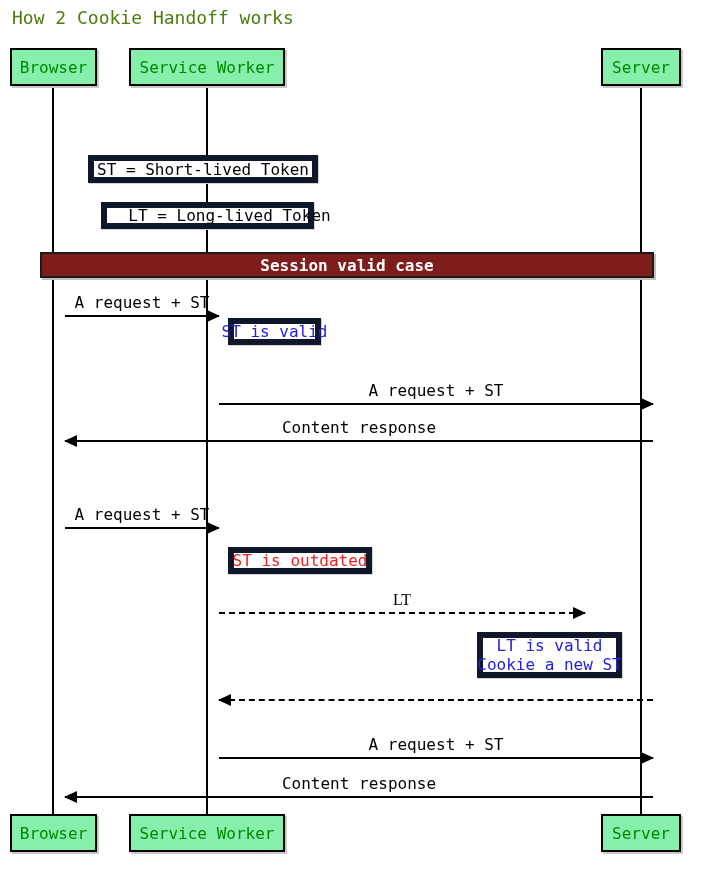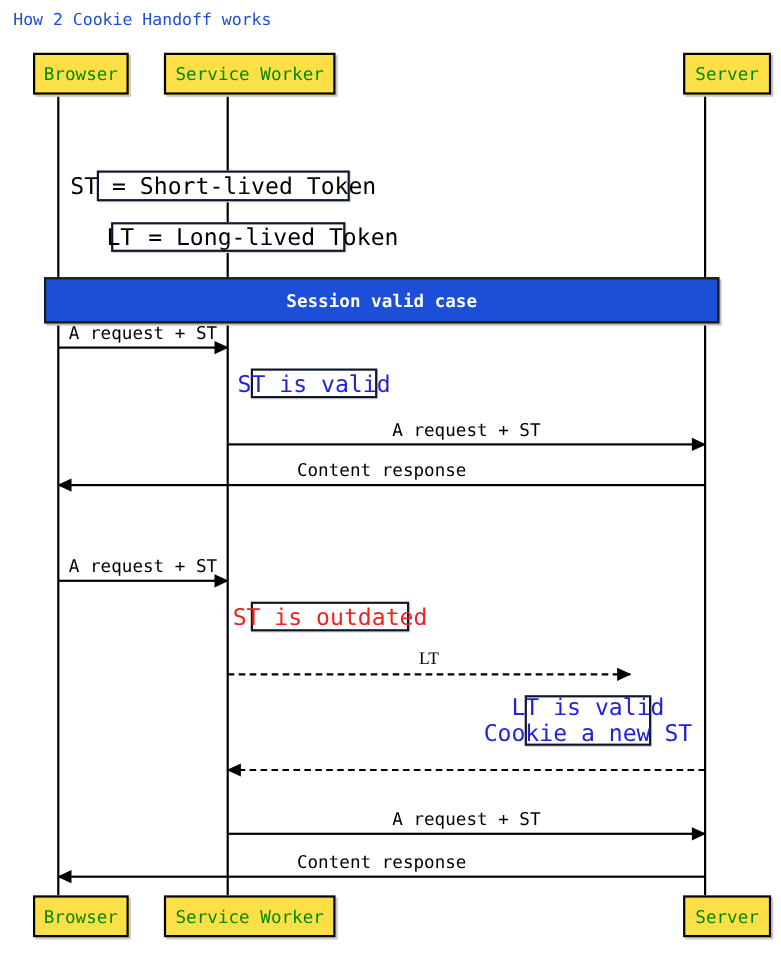--- a/index.html
+++ b/index.html
@@ -6,50 +6,49 @@
   .canvas{
     position:relative;
     width:710px;height:872px;
     background:#ffffff;
     font-family:"DejaVu Sans Mono", monospace;
     color:#000;
     overflow:hidden;
   }
   .title{
     position:absolute;left:12px;top:8px;
-    font-size:15px;line-height:20px;color:#1d4ed8;white-space:nowrap;
+    font-size:18px;line-height:20px;color:#4d7c0f;white-space:nowrap;
   }
   .lifeline{
     position:absolute;width:2px;top:86px;height:728px;background:#000;
   }
   .actor-box{
     position:absolute;height:38px;box-sizing:border-box;
-    border:2px solid #000;background:#fde047;
+    border:2px solid #000;background:#86efac;
     display:flex;align-items:center;justify-content:center;
     font-size:16px;color:#008800;white-space:nowrap;
     box-shadow:2px 2px 0 #c9c9c9;
-    margin-left:20px;
   }
   .note-box{
     position:absolute;box-sizing:border-box;
-    border:2px solid #0f172a;background:#fff;
+    border:6px solid #0f172a;background:#fff;
     display:flex;flex-direction:column;align-items:center;justify-content:center;
-    font-size:21px;white-space:nowrap;
+    font-size:16px;white-space:nowrap;
     box-shadow:1px 1px 0 #d4d4d4;
   }
   .note-blue{color:#2222dd;}
   .note-red{color:#ee2222;}
   .divider{
-    position:absolute;left:40px;width:614px;height:42px;box-sizing:border-box;
-    background:#1d4ed8;border:2px solid #1a1a1a;
+    position:absolute;left:40px;width:614px;height:26px;box-sizing:border-box;
+    background:#7f1d1d;border:2px solid #1a1a1a;
     display:flex;align-items:center;justify-content:center;
     color:#ffffff;font-size:16px;font-weight:bold;white-space:nowrap;
     box-shadow:2px 2px 0 #c0c0c0;
   }
-  .msg{position:absolute;}
+  .msg{position:absolute;padding-left:12px;}
   .msg-label{
     font-size:16px;line-height:20px;text-align:center;
     color:#000;white-space:nowrap;
   }
   .msg-line{position:relative;height:0;margin-top:2px;}
   .msg-line.solid{border-top:2px solid #000;}
   .msg-line.dashed{border-top:2px dashed #000;}
   .arr{position:absolute;width:0;height:0;top:-7px;
        border-top:6px solid transparent;border-bottom:6px solid transparent;}
   .arr.right{right:-1px;border-left:13px solid #000;}
@@ -87,21 +86,21 @@
     <span>Session valid case</span>
   </div>
 
   <div class="msg" style="left:53px;top:293px;width:154px;">
     <div class="msg-label">A request + ST</div>
     <div class="msg-line solid">
         <span class="arr right"></span>
       </div>
   </div>
 
-  <div class="note-box note-blue" style="left:228px;top:335px;width:115px;height:27px;justify-content:center;">
+  <div class="note-box note-blue" style="left:228px;top:318px;width:93px;height:27px;justify-content:center;">
     <span>ST is valid</span>
   </div>
 
   <div class="msg" style="left:207px;top:381px;width:434px;">
     <div class="msg-label">A request + ST</div>
     <div class="msg-line solid">
         <span class="arr right"></span>
       </div>
   </div>
 
@@ -124,21 +123,21 @@
     <span>ST is outdated</span>
   </div>
 
   <div class="msg" style="left:207px;top:590px;width:366px;font-family:Liberation Serif, serif;">
     <div class="msg-label">LT</div>
     <div class="msg-line dashed">
         <span class="arr right"></span>
       </div>
   </div>
 
-  <div class="note-box note-blue" style="left:477px;top:632px;width:115px;height:46px;">
+  <div class="note-box note-blue" style="left:477px;top:632px;width:145px;height:46px;">
     <span>LT is valid</span>
     <span>Cookie a new ST</span>
   </div>
 
   <div class="msg" style="left:207px;top:697px;width:434px;">
     <div class="msg-line dashed">
         <span class="arr left"></span>
       </div>
   </div>
 

